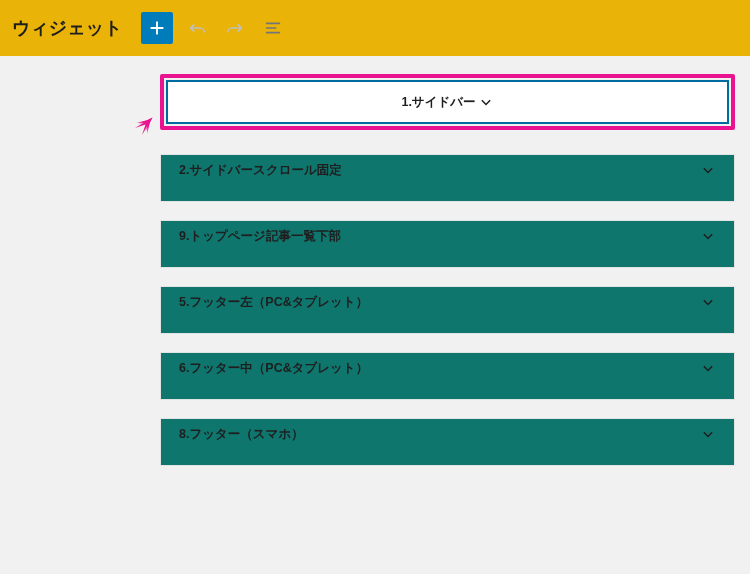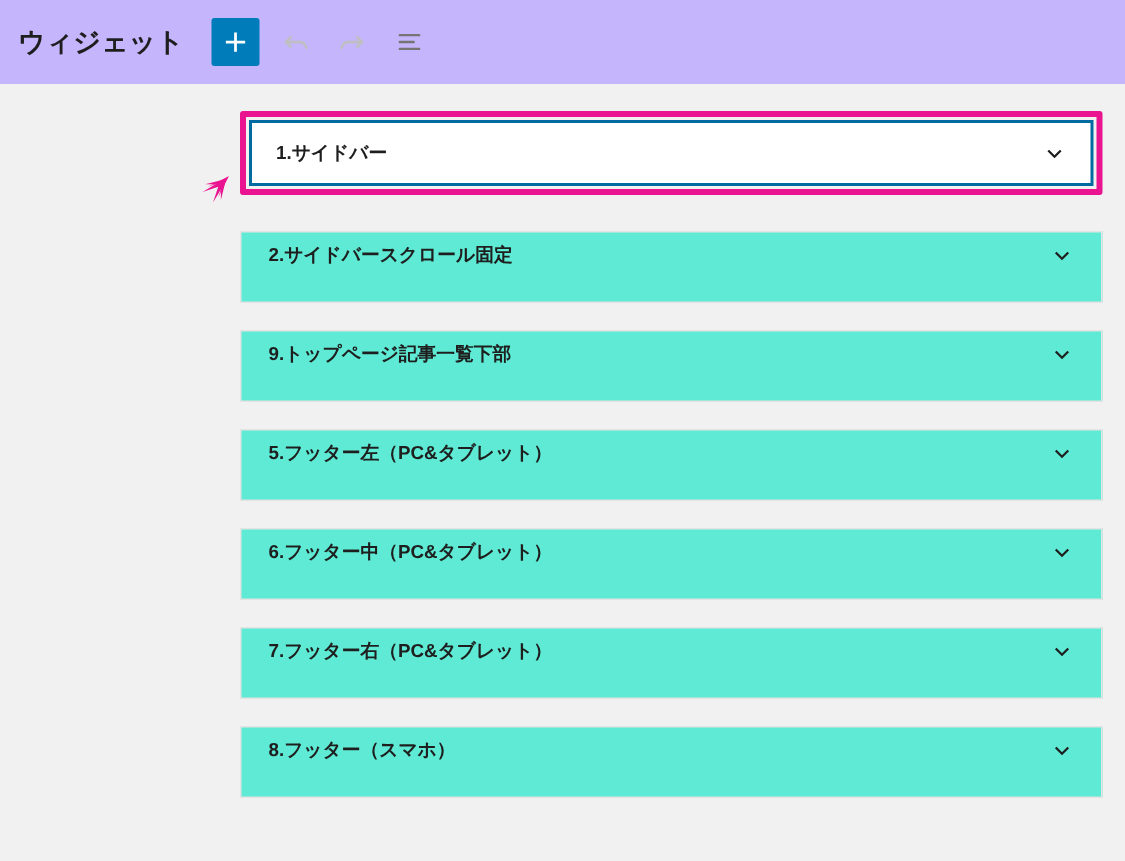--- a/index.html
+++ b/index.html
@@ -4,21 +4,21 @@
 <style>
   * { box-sizing: border-box; margin: 0; padding: 0; }
   body {
     font-family: -apple-system, BlinkMacSystemFont, "Segoe UI", "Hiragino Kaku Gothic ProN", Meiryo, sans-serif;
     background: #f1f1f1;
     width: 750px;
     height: 574px;
     overflow: hidden;
   }
   .top-bar {
-    background: #c4b5fd;
+    background: #eab308;
     height: 56px;
     display: flex;
     align-items: center;
     padding: 0 12px;
     gap: 10px;
   }
   .page-title {
     font-size: 18px;
     font-weight: 700;
     color: #1e1e1e;
@@ -49,21 +49,21 @@
   .tool-icon.disabled { color: #bfbfbf; cursor: default; }
   .content {
     padding-top: 18px;
     position: relative;
   }
   .panel-wrap {
     width: 575px;
     margin-left: 160px;
   }
   .panel {
-    background: #5eead4;
+    background: #0f766e;
     border: 1.5px solid #e3e3e3;
     height: 48px;
     display: flex;
     align-items: center;
     justify-content: space-between;
     padding: 0 16px 16px 18px;
     margin-bottom: 18px;
     cursor: pointer;
   }
   .panel-title {
@@ -84,21 +84,21 @@
     display: block;
     margin-bottom: 24px;
     background: transparent;
   }
   .panel.highlighted-wrap .inner {
     background: #fff;
     border: 2px solid #006ba1;
     height: 44px;
     display: flex;
     align-items: center;
-    justify-content: space-between;
+    justify-content: center;
     padding: 0 14px 0 16px;
   }
   .arrow-cursor {
     position: absolute;
     left: 114px;
     top: 58px;
     color: #ea1491;
     transform: rotate(0deg);
   }
   .arrow-cursor svg { width: 42px; height: 42px; }
@@ -177,26 +177,20 @@
         </svg>
     </div>
 
     <div class="panel">
       <span class="panel-title">6.フッター中（PC&amp;タブレット）</span>
       <svg class="chev" viewBox="0 0 24 24">
           <path fill="none" stroke="currentColor" stroke-width="1.8" d="M7 10l5 5 5-5"></path>
         </svg>
     </div>
 
-    <div class="panel">
-      <span class="panel-title">7.フッター右（PC&amp;タブレット）</span>
-      <svg class="chev" viewBox="0 0 24 24">
-          <path fill="none" stroke="currentColor" stroke-width="1.8" d="M7 10l5 5 5-5"></path>
-        </svg>
-    </div>
 
     <div class="panel">
       <span class="panel-title">8.フッター（スマホ）</span>
       <svg class="chev" viewBox="0 0 24 24">
           <path fill="none" stroke="currentColor" stroke-width="1.8" d="M7 10l5 5 5-5"></path>
         </svg>
     </div>
 
   </div>
 </div>

